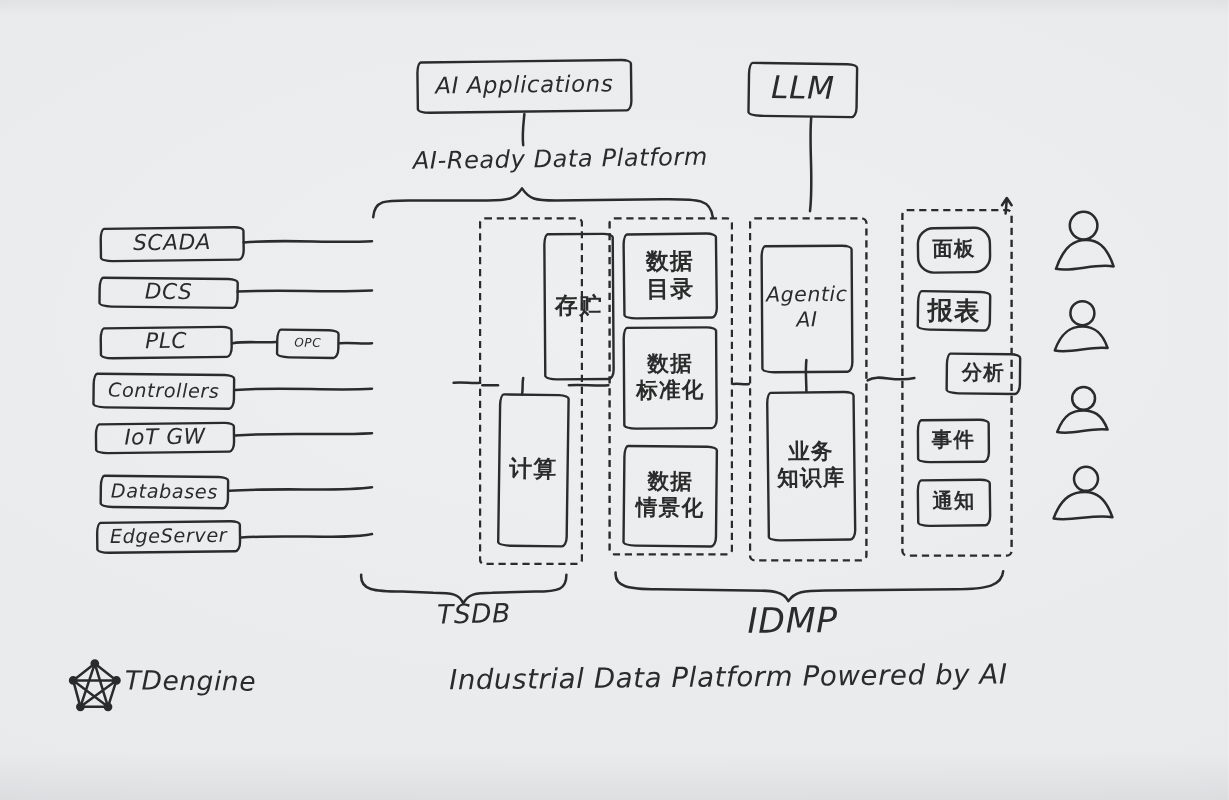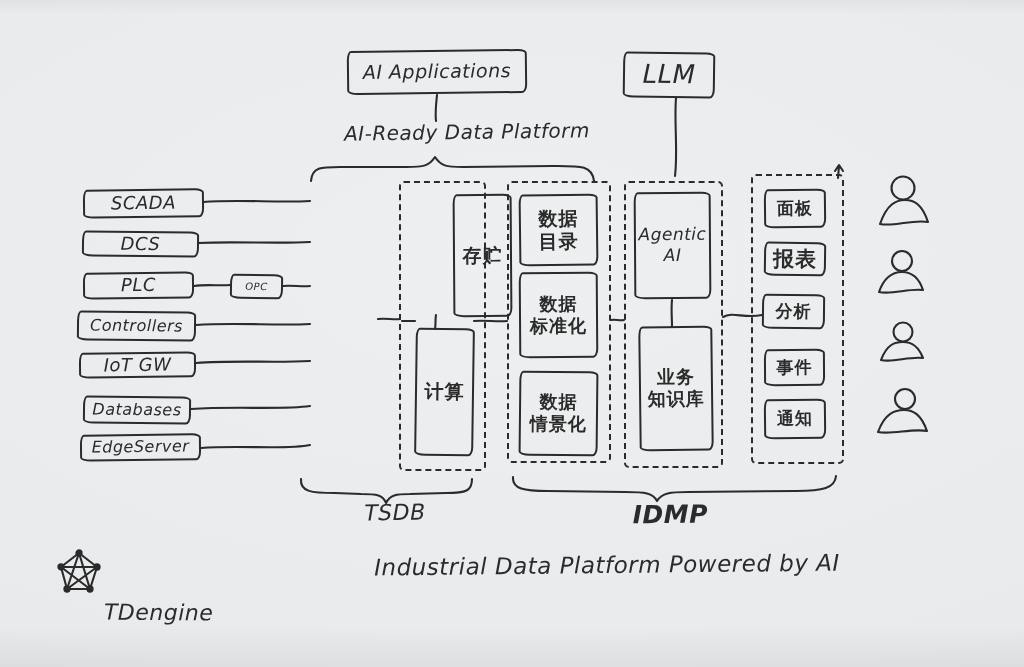--- a/index.html
+++ b/index.html
@@ -126,39 +126,39 @@
       </span>
   </div>
   <div class="box cjk r-l2" style="left:519px; top:371px; width:79px; height:85px; font-size:18px;">
     <span class="col">
         <span>数据</span>
         <span>情景化</span>
       </span>
   </div>
 
   <div class="dashed" style="left:624px; top:181px; width:99px; height:287px;"></div>
-  <div class="box hand r-r1" style="left:634px; top:192px; width:77px; height:107px; font-size:17px;">
+  <div class="box hand r-r1" style="left:634px; top:204px; width:77px; height:107px; font-size:17px;">
     <span class="col">
         <span>Agentic</span>
         <span>AI</span>
       </span>
   </div>
   <div class="box cjk r-l1" style="left:639px; top:326px; width:74px; height:125px; font-size:18px;">
     <span class="col">
         <span>业务</span>
         <span>知识库</span>
       </span>
   </div>
 
   <div class="dashed" style="left:751px; top:174px; width:93px; height:290px;"></div>
-  <div class="box cjk r-l1" style="left:764px; top:189px; width:62px; height:39px; font-size:17px;">面板</div>
+  <div class="box cjk r-l1" style="left:764px; top:189px; width:62px; height:39px; font-size:17px;border-radius:14px;">面板</div>
   <div class="box cjk r-r2" style="left:764px; top:242px; width:62px; height:34px; font-size:21px;">报表</div>
-  <div class="box cjk r-l2" style="left:762px; top:294px; width:63px; height:35px; font-size:17px;">分析</div>
+  <div class="box cjk r-l2" style="left:788px; top:294px; width:63px; height:35px; font-size:17px;">分析</div>
   <div class="box cjk r-r1" style="left:764px; top:349px; width:61px; height:37px; font-size:17px;">事件</div>
   <div class="box cjk r-l1" style="left:764px; top:399px; width:62px; height:40px; font-size:17px;">通知</div>
 
   <div class="lbl hand" style="left:345px; top:500px; width:100px; text-align:center; font-size:22px; transform:rotate(-1deg);">TSDB</div>
-  <div class="lbl hand" style="left:613px; top:500px; width:95px; text-align:right; font-size:25px; transform:rotate(-0.5deg);font-weight:bold;">IDMP</div>
+  <div class="lbl hand" style="left:613px; top:500px; width:95px; text-align:center; font-size:29px; transform:rotate(-0.5deg);">IDMP</div>
 
-  <div class="lbl hand" style="left:104px; top:556px; font-size:22px; transform:rotate(0.5deg);margin-top:44px;">TDengine</div>
+  <div class="lbl hand" style="left:104px; top:556px; font-size:22px; transform:rotate(0.5deg);">TDengine</div>
   <div class="lbl hand" style="left:322px; top:552px; width:570px; text-align:center; font-size:23px; transform:rotate(-0.6deg);">Industrial Data Platform Powered by AI</div>
 
 </div>
 
 </body></html>

